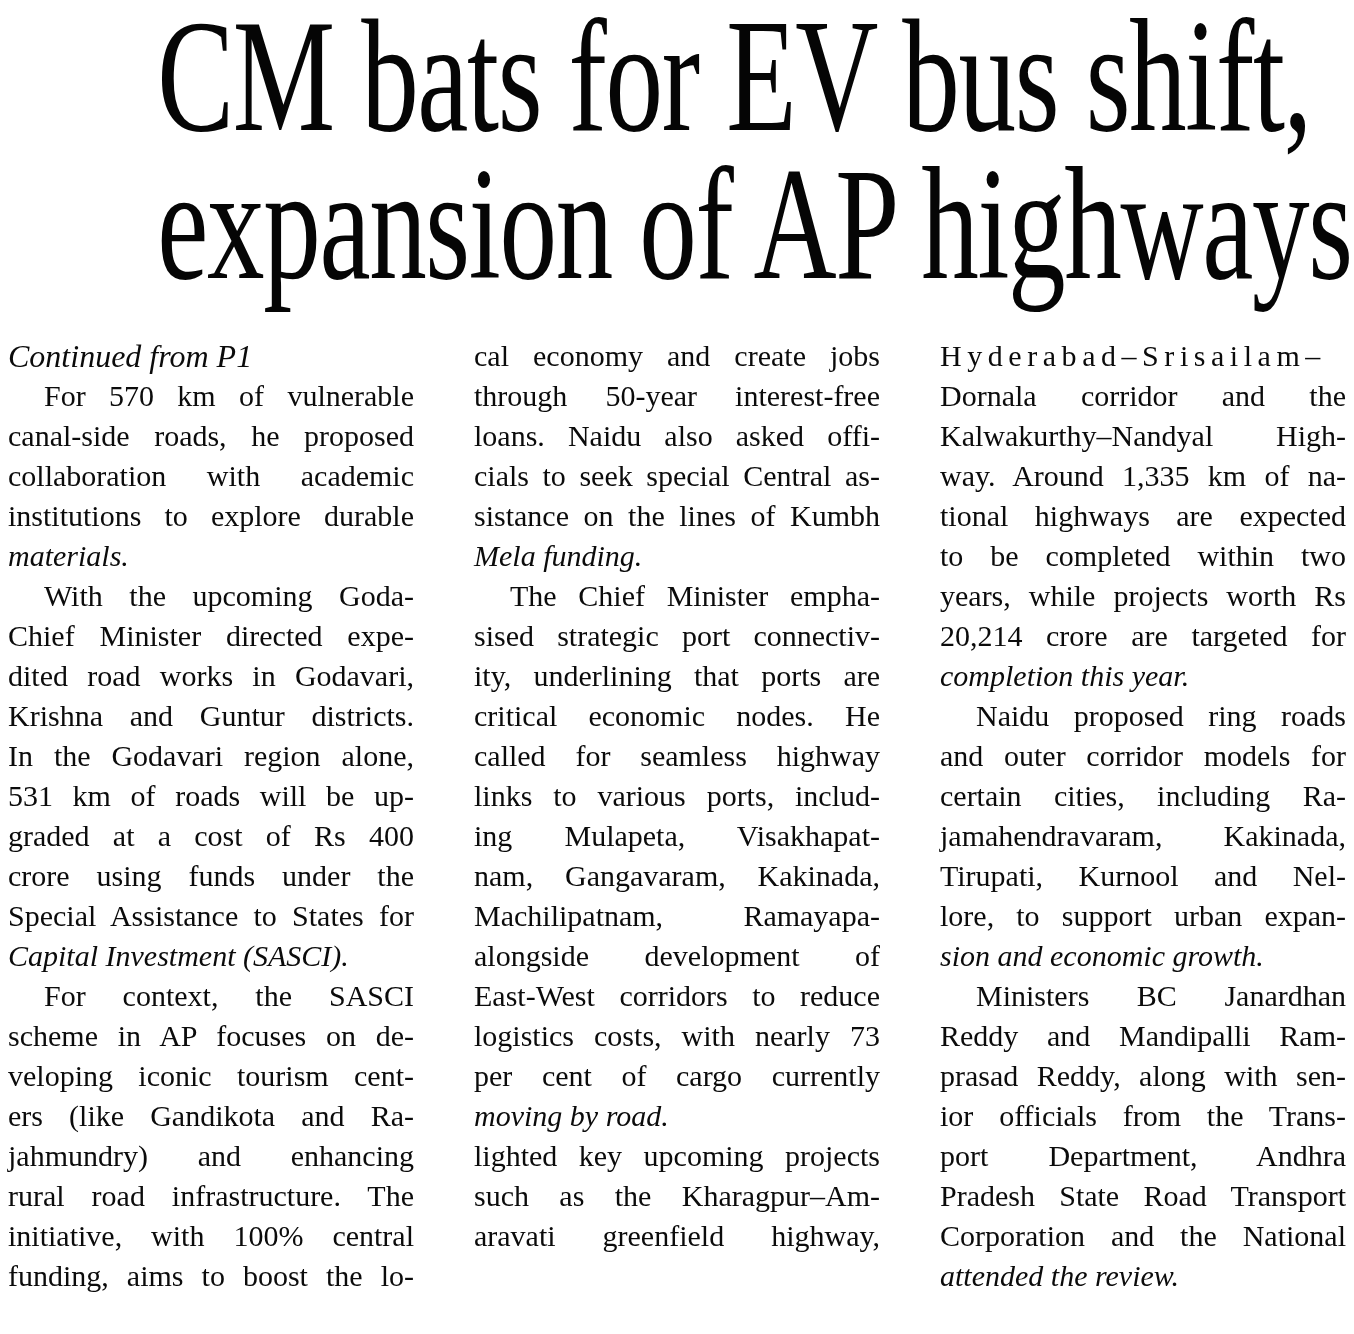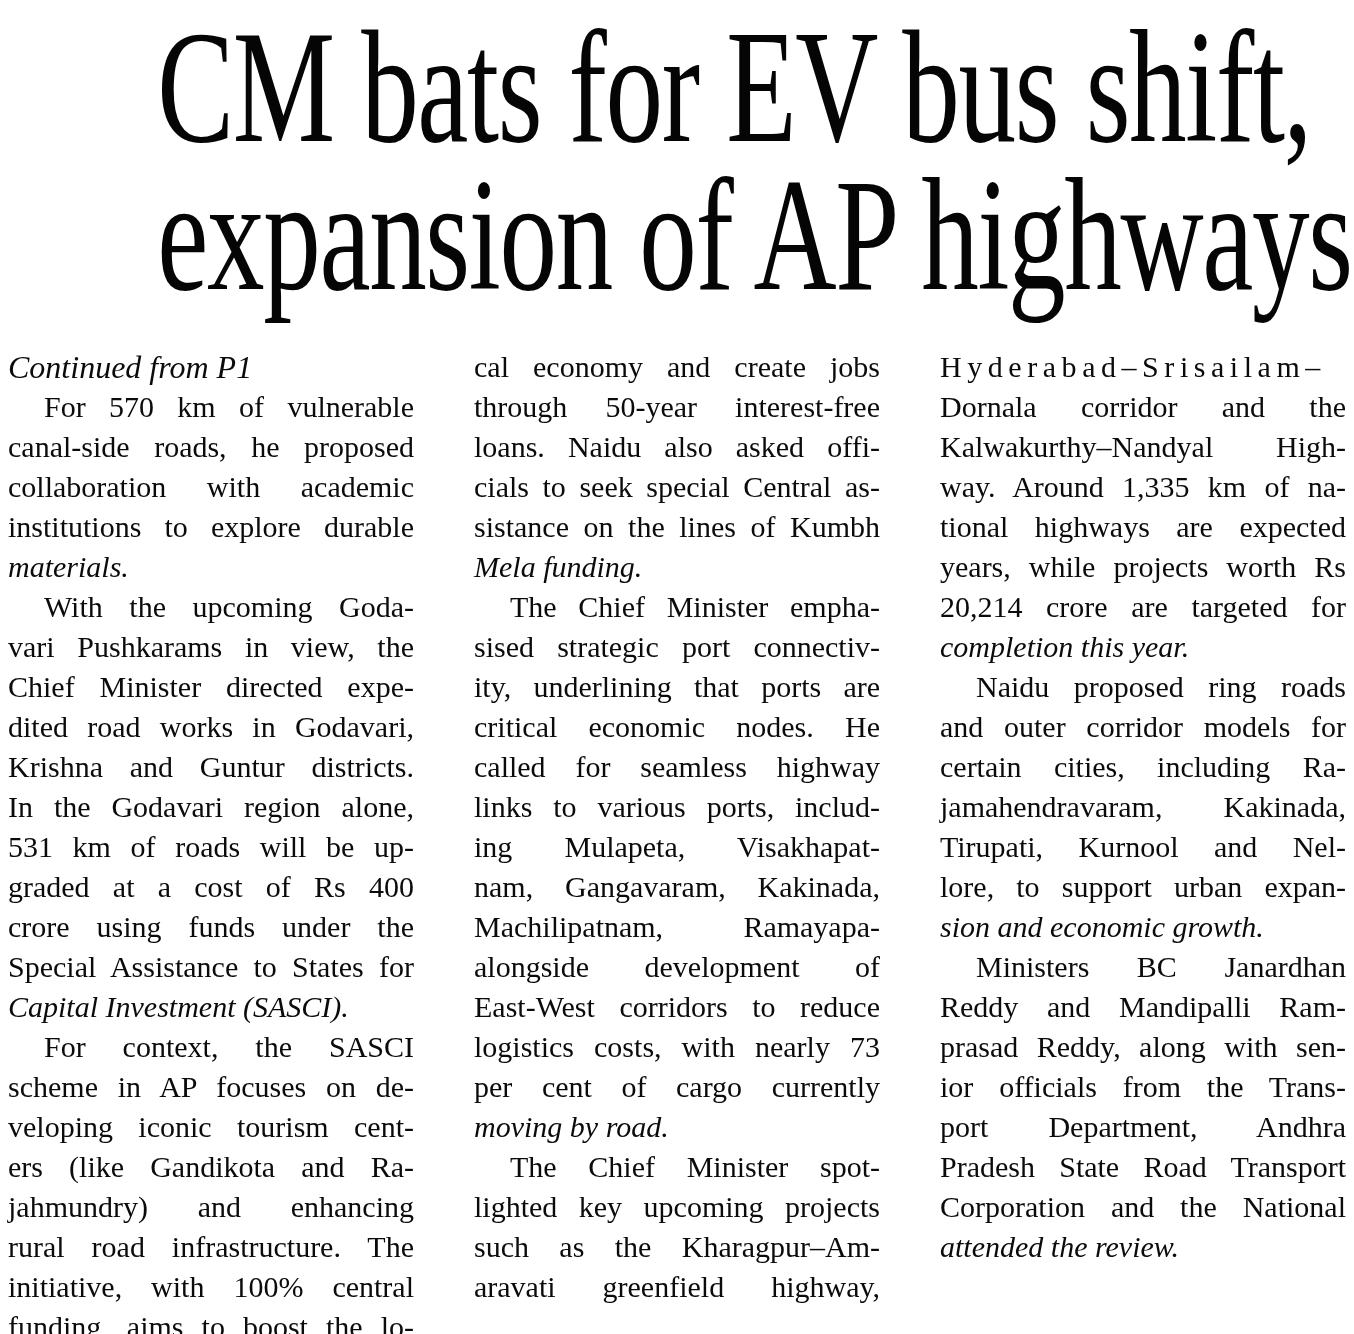--- a/index.html
+++ b/index.html
@@ -7,21 +7,21 @@
   body {
     width: 1354px;
     height: 1334px;
     overflow: hidden;
     color: #0b0b0b;
     font-family: "Liberation Serif", serif;
   }
   .page { width: 1354px; height: 1334px; background: #ffffff; }
 
   
-  .headline { width: 1123px; overflow: visible; padding-top: 13px; }
+  .headline { width: 1123px; overflow: visible; padding-top: 2px; }
   .headline-inner {
     transform: scaleX(0.72);
     transform-origin: 50% 0;
     text-align: center;
     white-space: nowrap;
     font-size: 160px;
     line-height: 148px;
     letter-spacing: -0.012em;
     color: #050505;
   }
@@ -62,21 +62,20 @@
 
   <div class="body-cols">
     <div class="col">
         <div class="line note pend">Continued from P1</div>
         <div class="line indent">For 570 km of vulnerable</div>
         <div class="line">canal-side roads, he proposed</div>
         <div class="line">collaboration with academic</div>
         <div class="line">institutions to explore durable</div>
         <div class="line pend">materials.</div>
         <div class="line indent">With the upcoming Goda-</div>
-        <div class="line">vari Pushkarams in view, the</div>
         <div class="line">Chief Minister directed expe-</div>
         <div class="line">dited road works in Godavari,</div>
         <div class="line">Krishna and Guntur districts.</div>
         <div class="line">In the Godavari region alone,</div>
         <div class="line">531 km of roads will be up-</div>
         <div class="line">graded at a cost of Rs 400</div>
         <div class="line">crore using funds under the</div>
         <div class="line">Special Assistance to States for</div>
         <div class="line pend">Capital Investment (SASCI).</div>
         <div class="line indent">For context, the SASCI</div>
@@ -102,31 +101,31 @@
         <div class="line">called for seamless highway</div>
         <div class="line">links to various ports, includ-</div>
         <div class="line">ing Mulapeta, Visakhapat-</div>
         <div class="line">nam, Gangavaram, Kakinada,</div>
         <div class="line">Machilipatnam, Ramayapa-</div>
         <div class="line">alongside development of</div>
         <div class="line">East-West corridors to reduce</div>
         <div class="line">logistics costs, with nearly 73</div>
         <div class="line">per cent of cargo currently</div>
         <div class="line pend">moving by road.</div>
-        <div class="line indent">The Chief Minister spot-</div>
         <div class="line">lighted key upcoming projects</div>
         <div class="line">such as the Kharagpur–Am-</div>
         <div class="line">aravati greenfield highway,</div>
       </div>
     <div class="col">
         <div class="line track">Hyderabad–Srisailam–</div>
         <div class="line">Dornala corridor and the</div>
         <div class="line">Kalwakurthy–Nandyal High-</div>
         <div class="line">way. Around 1,335 km of na-</div>
         <div class="line">tional highways are expected</div>
+        <div class="line">to be completed within two</div>
         <div class="line">years, while projects worth Rs</div>
         <div class="line">20,214 crore are targeted for</div>
         <div class="line pend">completion this year.</div>
         <div class="line indent">Naidu proposed ring roads</div>
         <div class="line">and outer corridor models for</div>
         <div class="line">certain cities, including Ra-</div>
         <div class="line">jamahendravaram, Kakinada,</div>
         <div class="line">Tirupati, Kurnool and Nel-</div>
         <div class="line">lore, to support urban expan-</div>
         <div class="line pend">sion and economic growth.</div>

